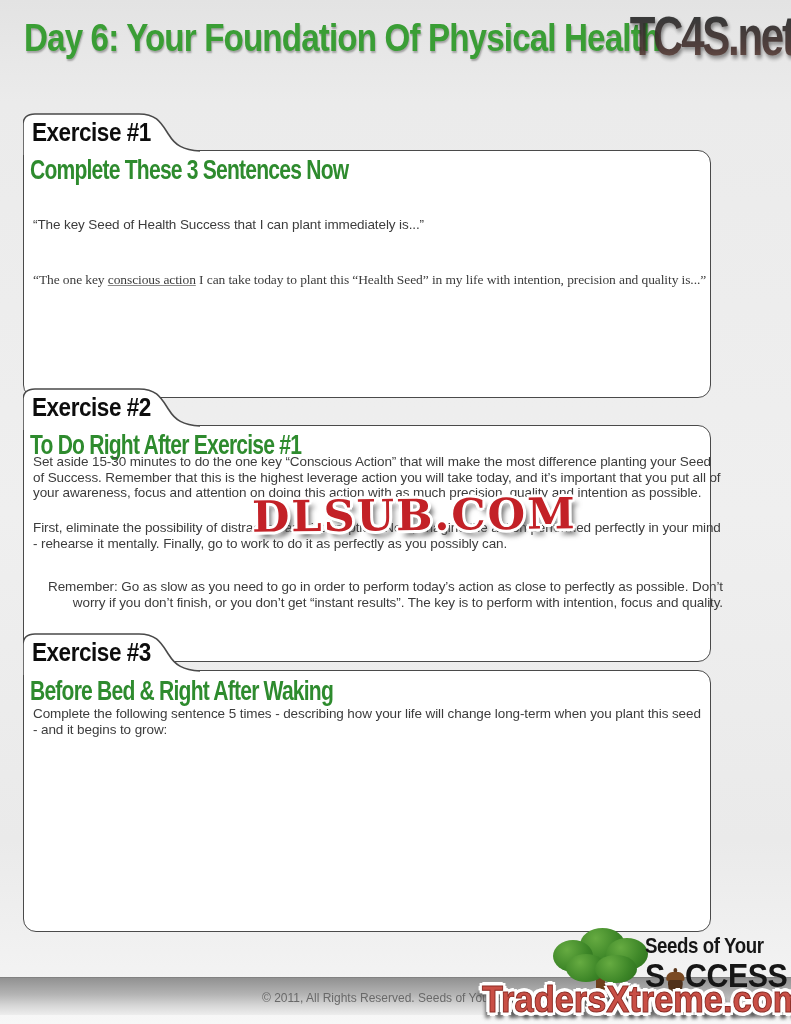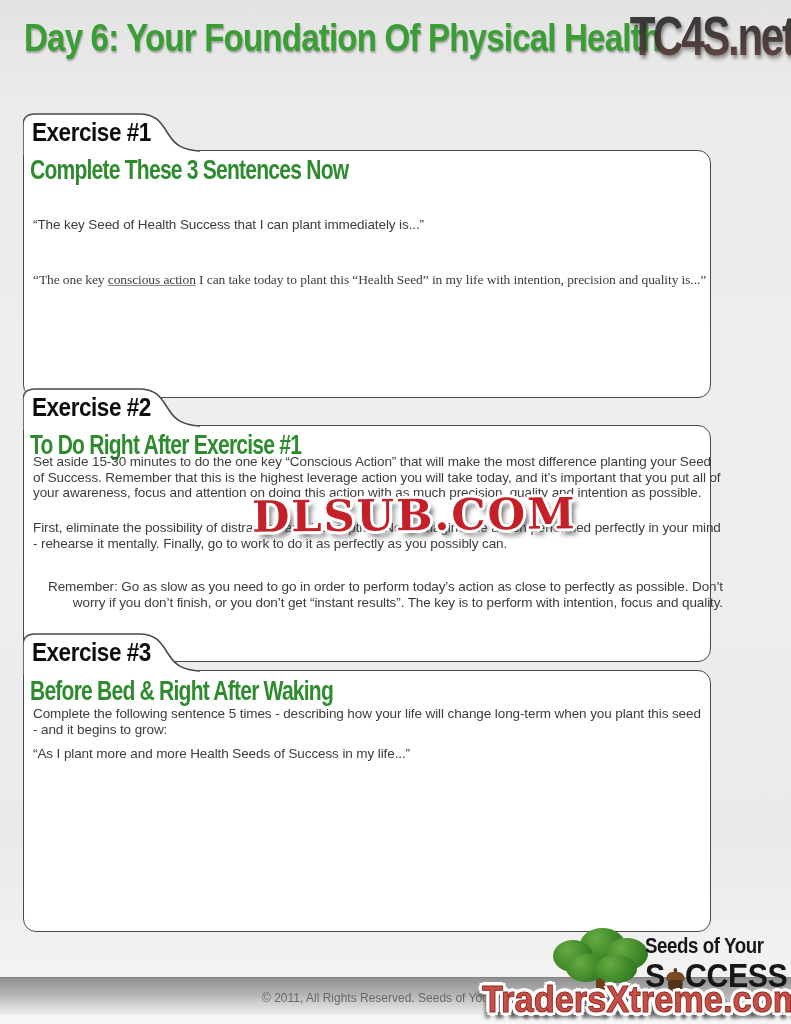--- a/index.html
+++ b/index.html
@@ -136,21 +136,20 @@
 
   <div class="section sec3">
     <div class="panel-body"></div>
     <svg class="tab-svg" width="178" height="42" viewBox="0 0 178 42">
       <path d="M0,42 V12 Q0,1 12,1 H116 C134,1 138,10 146,22 C152,32 160,37 177,38 V42 Z" fill="#ffffff" stroke="none"></path>
       <path d="M0,42 V12 Q0,1 12,1 H116 C134,1 138,10 146,22 C152,32 160,37 177,38" fill="none" stroke="#4a4a4a" stroke-width="1.6"></path>
     </svg>
     <div class="tab-label">Exercise #3</div>
     <div class="sec-heading" style="top:43px;">Before Bed &amp; Right After Waking</div>
     <div class="body-text" style="top:73px;width:670px;">Complete the following sentence 5 times - describing how your life will change long-term when you plant this seed - and it begins to grow:</div>
-    <div class="body-text" style="top:113px;width:690px;">“As I plant more and more Health Seeds of Success in my life...”</div>
   </div>
 
   <div class="wm-mid">DLSUB.COM</div>
 
   <div class="logo-tree">
     <div class="trunk"></div>
     <div class="leaf lf1"></div>
     <div class="leaf lf2"></div>
     <div class="leaf lf3"></div>
     <div class="leaf lf4"></div>

